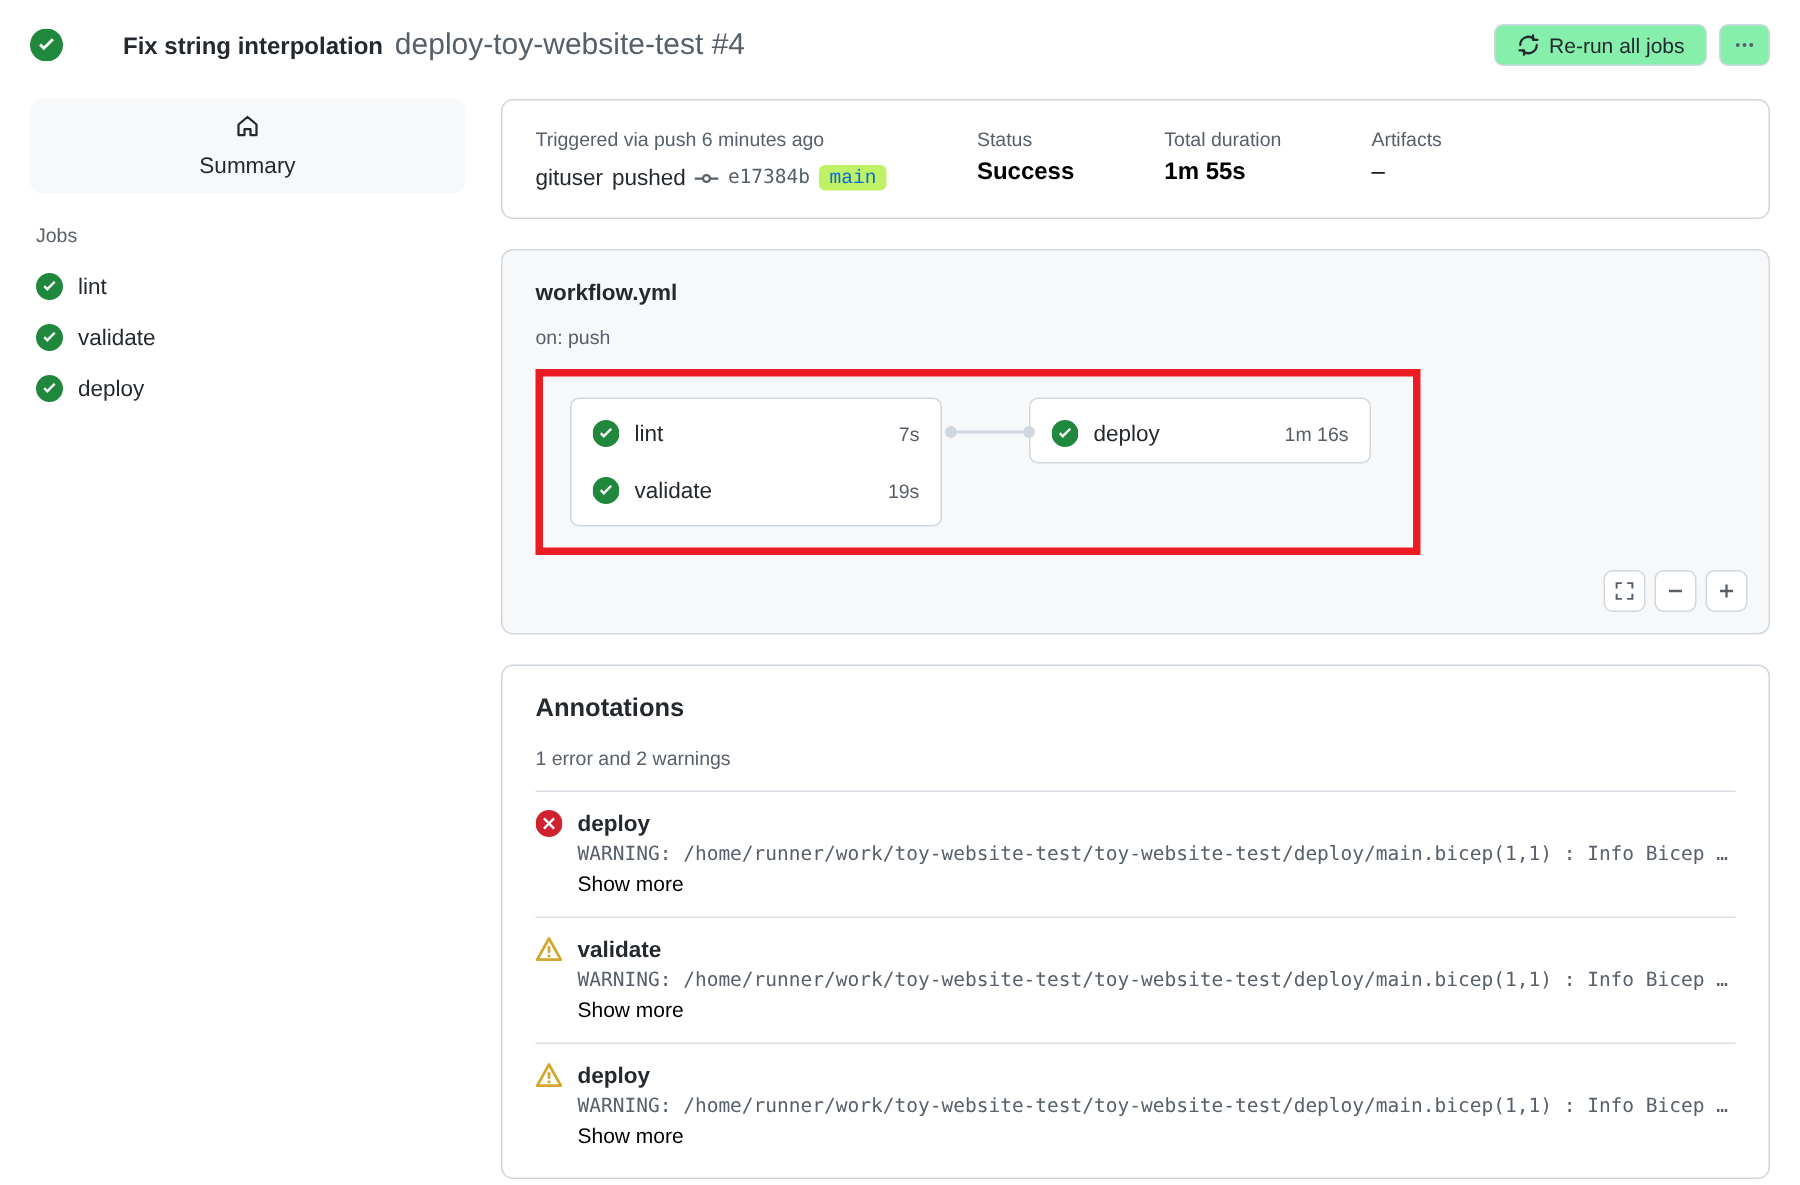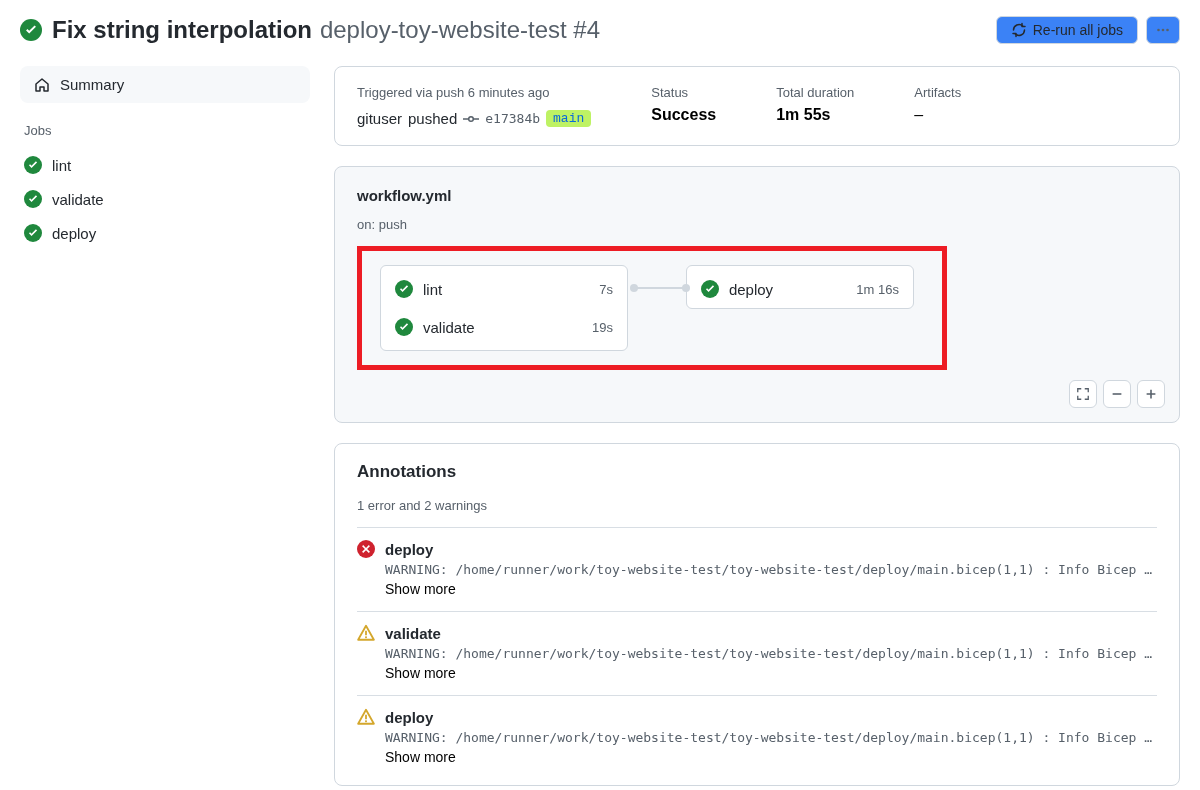--- a/index.html
+++ b/index.html
@@ -11,36 +11,36 @@
     background: #ffffff;
     padding: 16px 20px;
   }
   .header-row {
     display: flex;
     align-items: center;
     justify-content: space-between;
     margin-bottom: 22px;
   }
   .title-group { display: flex; align-items: center; gap: 10px; }
-  .title-text { font-size: 24px; font-weight: 600; }
-  .title-sub { font-size: 24px; font-weight: 400; color: #57606a; margin-left: 4px; }
+  .title-text { font-size: 16px; font-weight: 600; margin-left: 30px; }
+  .title-sub { font-size: 20px; font-weight: 400; color: #57606a; margin-left: 4px; }
   .header-actions { display: flex; gap: 8px; }
   .btn {
     display: inline-flex; align-items: flex-start; gap: 6px;
     padding: 5px 14px; font-size: 14px; font-weight: 500;
     border: 1px solid #d0d7de; border-radius: 6px;
-    background: #3b82f6; color: #24292f; cursor: pointer;
+    background: #86efac; color: #24292f; cursor: pointer;
   }
   .btn-square { padding: 5px 8px; width: 34px; justify-content: center; }
   .columns { display: flex; gap: 24px; align-items: flex-start; }
   .sidebar { width: 290px; flex-shrink: 0; }
   .summary-pill {
     display: flex; align-items: center; gap: 10px;
     background: #f6f8fa; border-radius: 8px;
-    padding: 10px 14px; font-weight: 400; font-size: 15px;
+    padding: 10px 14px; font-weight: 400; font-size: 15px; flex-direction: column;
   }
   .side-heading { font-size: 13px; color: #57606a; margin: 20px 4px 10px; }
   .job-link {
     display: flex; align-items: center; gap: 10px;
     padding: 8px 4px; font-size: 15px; color: #24292f; cursor: pointer;
   }
   .main { flex: 1; min-width: 0; }
   .card {
     border: 1px solid #d0d7de; border-radius: 8px;
     background: #ffffff; margin-bottom: 20px;

